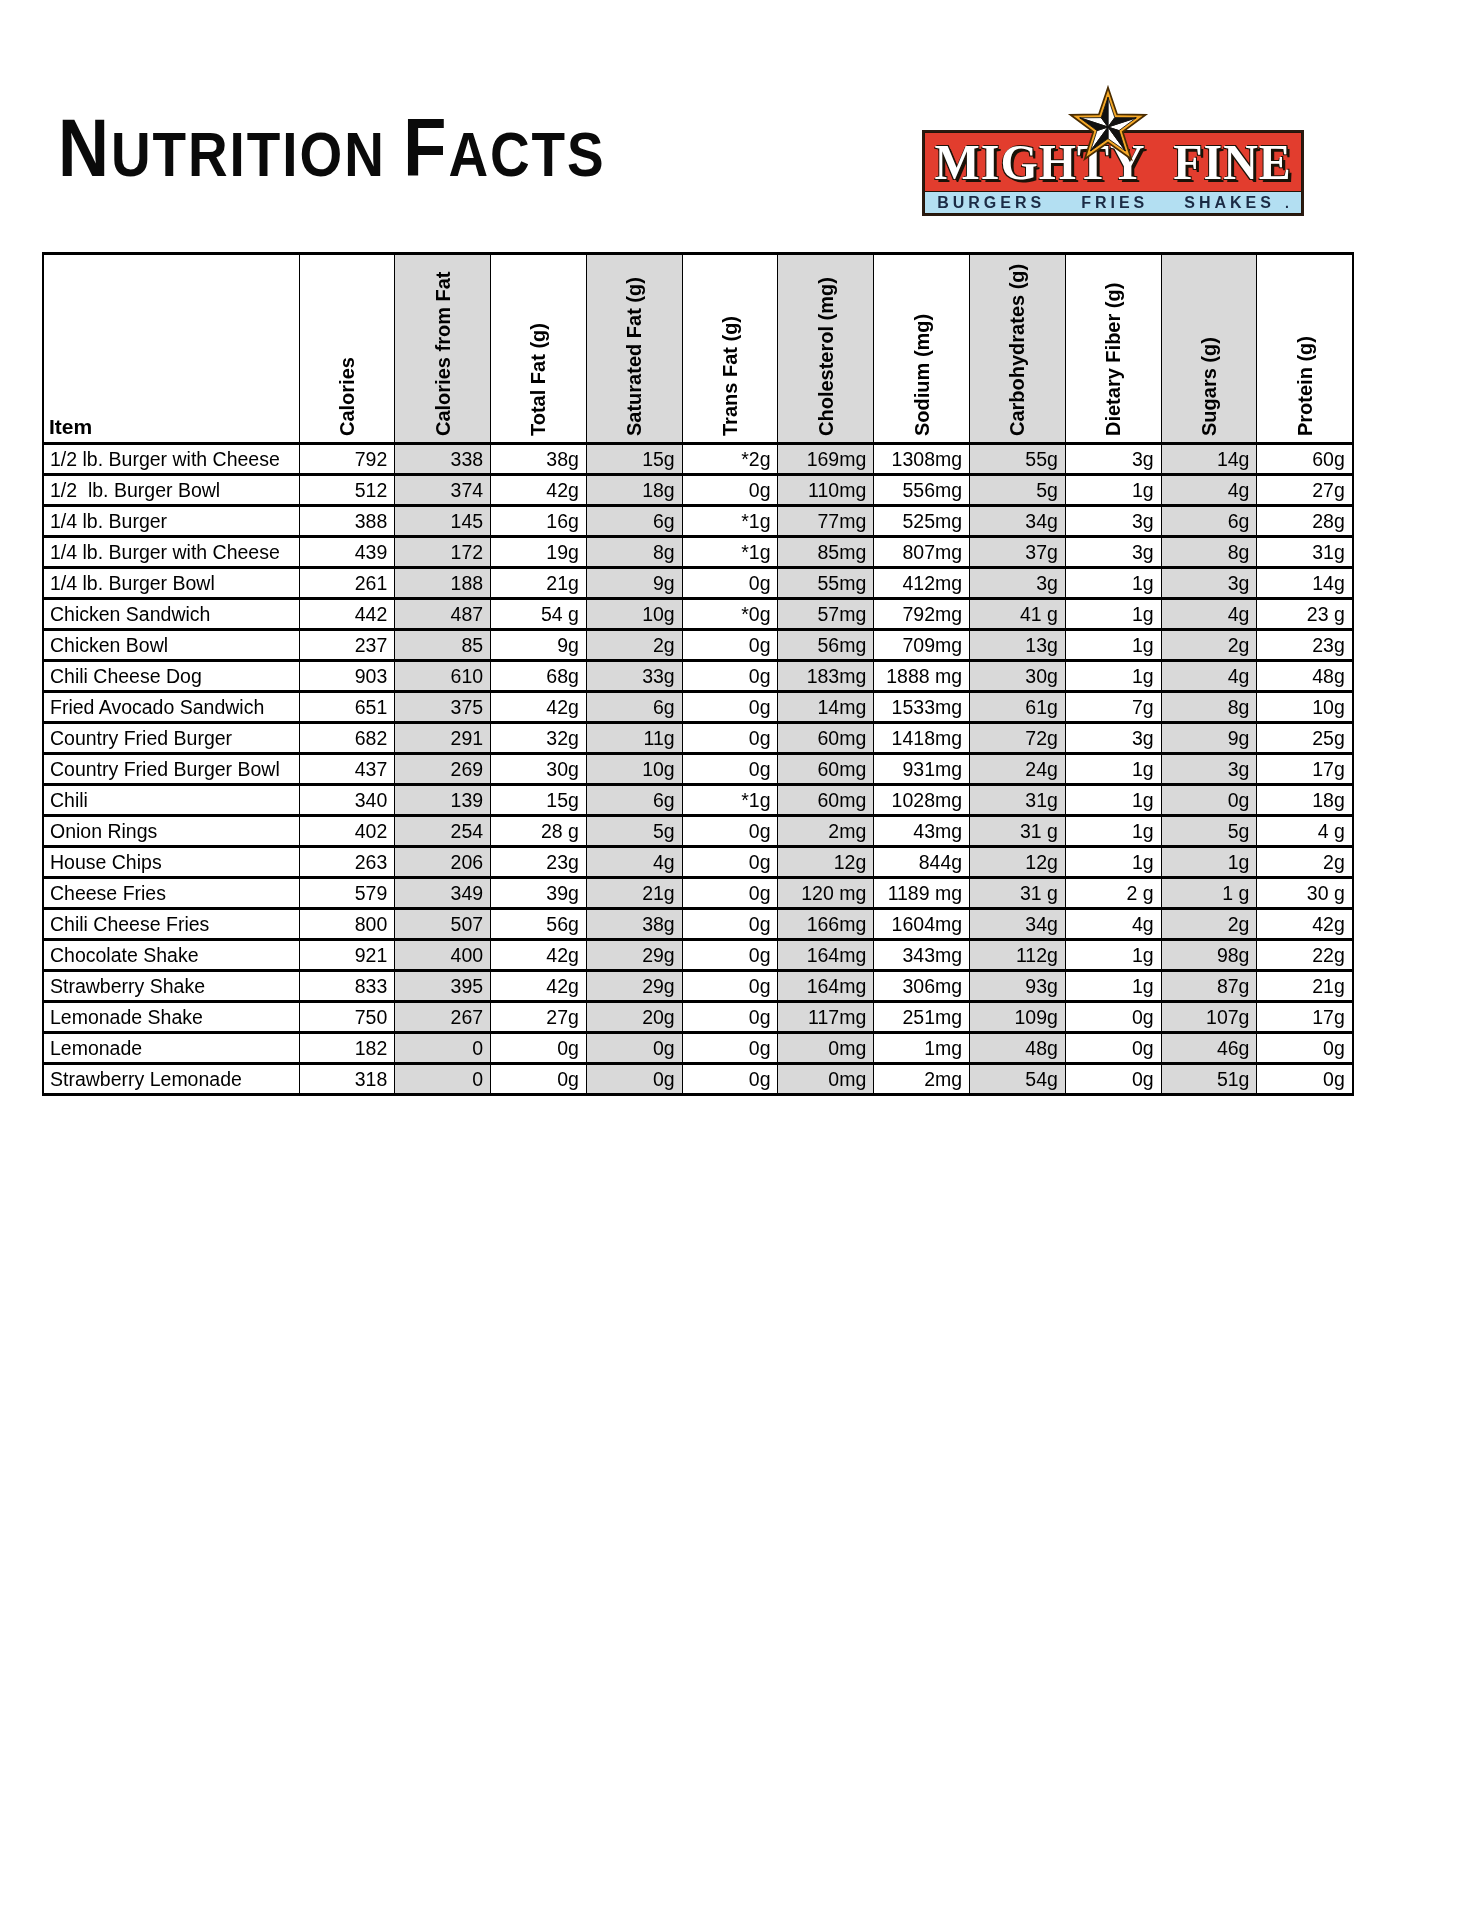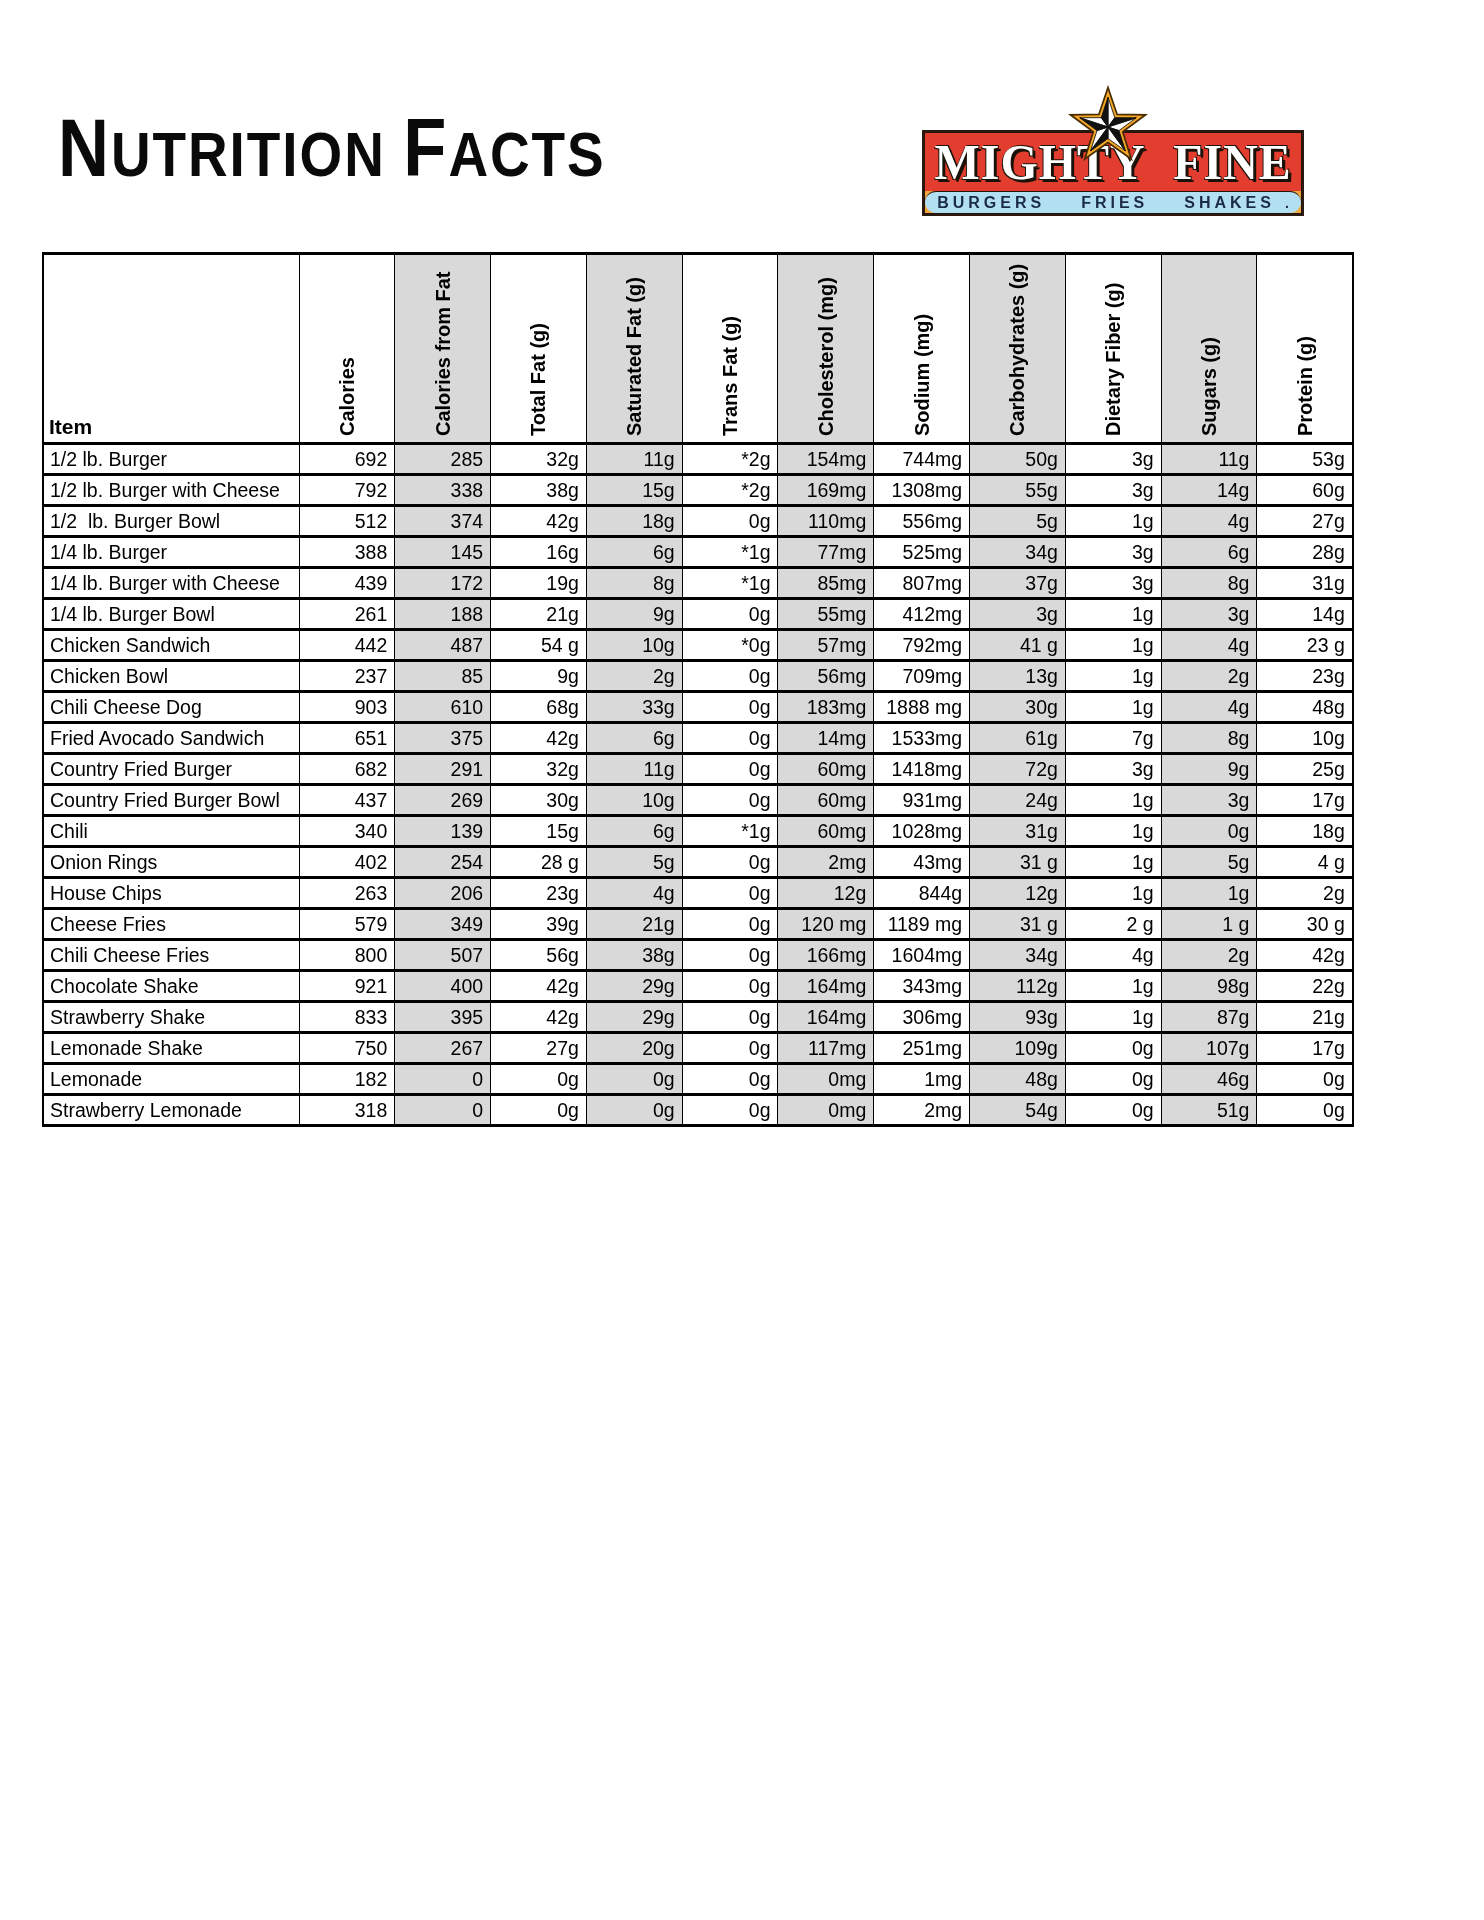--- a/index.html
+++ b/index.html
@@ -36,21 +36,21 @@
     font-family:"Liberation Serif","DejaVu Serif",serif;
     font-weight:bold;color:#ffffff;font-size:47px;line-height:1;
     letter-spacing:1px;word-spacing:16px;white-space:nowrap;
     transform:scale(1.02,1.08);
     text-shadow:3px 3px 0 #1a1208,1px 1px 0 #1a1208,-1px 1px 0 #1a1208,1px -1px 0 #1a1208;
   }
   .logo-strip{
     background:var(--logo-blue,#b3dff2);height:21px;border-top:1px solid #241409;
     display:flex;align-items:center;justify-content:center;gap:36px;
     color:var(--logo-navy,#1b2b45);font-weight:bold;font-size:16px;
-    letter-spacing:4px;line-height:1;border-radius:11px;
+    letter-spacing:4px;line-height:1;
   }
   .logo-strip .mark{margin-left:-26px;font-size:14px;letter-spacing:0;}
 
   
   .table-wrap{position:absolute;left:42px;top:252px;}
   table{border-collapse:collapse;table-layout:fixed;width:1310px;background:#fff;border:2px solid #000;}
   col.col-item{width:256px;}
   col.col-val{width:95.8px;}
   th,td{
     border-left:1px solid #000;border-right:1px solid #000;
@@ -161,34 +161,20 @@
           <th class="shade">
             <span class="rot">Sugars (g)</span>
           </th>
           <th>
             <span class="rot">Protein (g)</span>
           </th>
         </tr>
     </thead>
     <tbody id="table-body">
         <tr>
-          <td class="item-cell">1/2 lb. Burger</td>
-          <td class="val">692</td>
-          <td class="val shade">285</td>
-          <td class="val">32g</td>
-          <td class="val shade">11g</td>
-          <td class="val">*2g</td>
-          <td class="val shade">154mg</td>
-          <td class="val">744mg</td>
-          <td class="val shade">50g</td>
-          <td class="val">3g</td>
-          <td class="val shade">11g</td>
-          <td class="val">53g</td>
-        </tr>
-        <tr>
           <td class="item-cell">1/2 lb. Burger with Cheese</td>
           <td class="val">792</td>
           <td class="val shade">338</td>
           <td class="val">38g</td>
           <td class="val shade">15g</td>
           <td class="val">*2g</td>
           <td class="val shade">169mg</td>
           <td class="val">1308mg</td>
           <td class="val shade">55g</td>
           <td class="val">3g</td>

